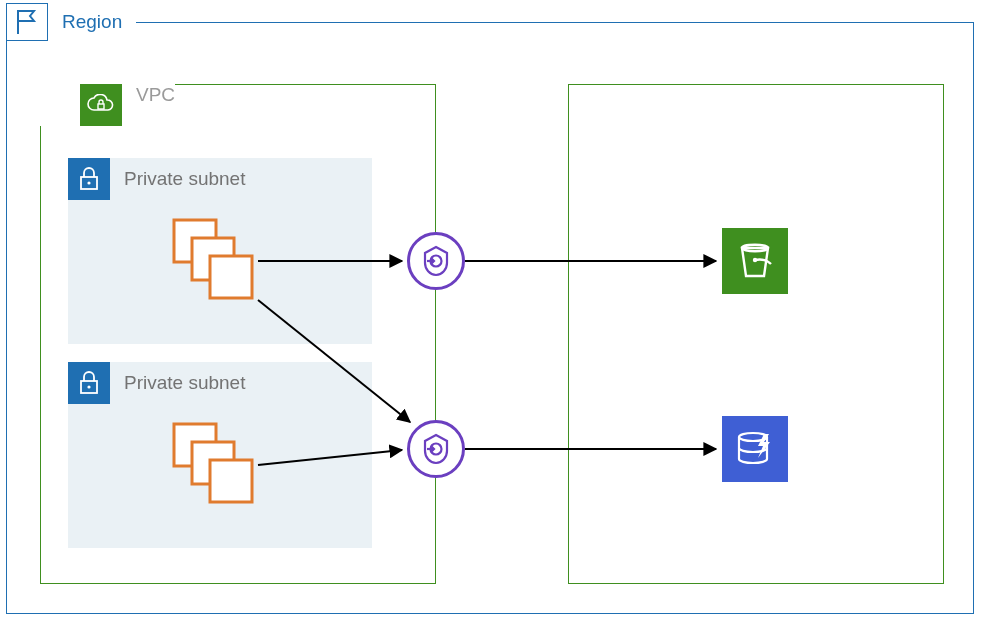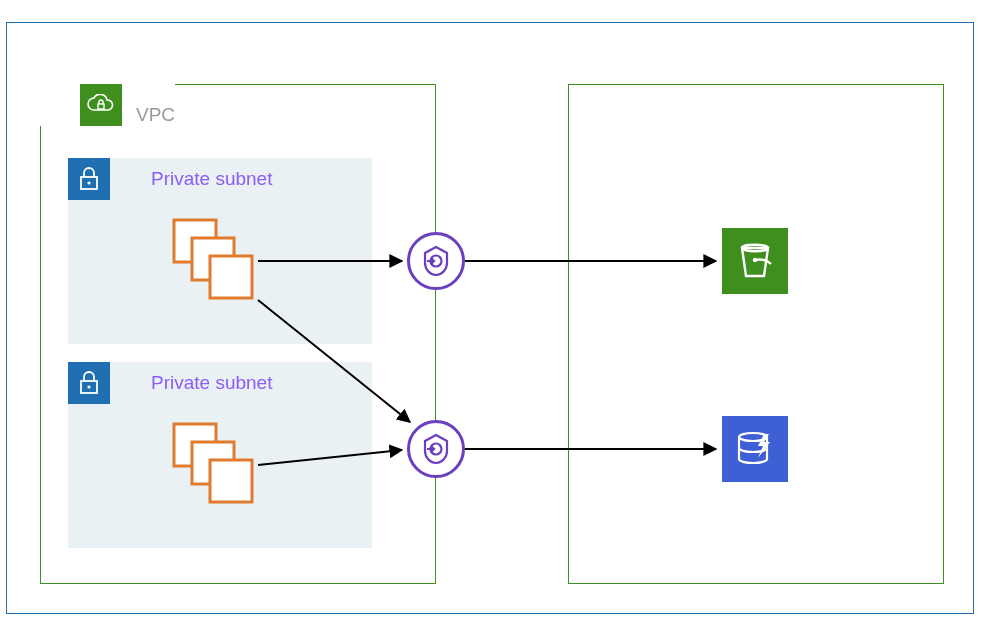--- a/index.html
+++ b/index.html
@@ -63,21 +63,21 @@
     width: 396px;
     height: 500px;
     border: 1px solid #3f8f1f;
     box-sizing: border-box;
     background: #fff;
   }
   .vpc-tab, .aws-tab {
     position: absolute;
     height: 42px;
     display: flex;
-    align-items: flex-end;
+    align-items: flex-start;
     background: #fff;
     padding-left: 40px;
   }
   .vpc-tab { left: 40px; top: 84px; }
   .aws-tab { left: 568px; top: 84px; }
 
   .green-icon-box {
     width: 42px;
     height: 42px;
     background: #3f8f1f;
@@ -124,23 +124,22 @@
   .subnet-icon {
     width: 42px;
     height: 42px;
     background: #1f6fb2;
     display: flex;
     align-items: center;
     justify-content: center;
     margin-right: 14px;
   }
   .subnet-label {
-    color: #8b5cf6;
+    color: #737373;
     font-size: 19px;
-    margin-left: 27px;
   }
 
   
   .instances {
     position: absolute;
     width: 88px;
     height: 88px;
   }
   .instances.i1 { left: 170px; top: 216px; }
   .instances.i2 { left: 170px; top: 420px; }
@@ -181,20 +180,29 @@
     height: 622px;
     pointer-events: none;
   }
 </style>
 </head>
 <body>
 
 <div class="stage">
 
   <div class="region-box"></div>
+  <div class="region-tab">
+    <div class="region-flag">
+      <svg width="24" height="26" viewBox="0 0 24 26">
+        <path d="M3 1 v24" stroke="#1f6fb2" stroke-width="2" fill="none"></path>
+        <path d="M3 2 h16 l-4 5 l4 5 h-16 z" fill="none" stroke="#1f6fb2" stroke-width="2"></path>
+      </svg>
+    </div>
+    <div class="region-label">Region</div>
+  </div>
 
   <div class="vpc-box"></div>
   <div class="vpc-tab">
     <div class="green-icon-box">
       <svg width="30" height="22" viewBox="0 0 30 22">
         <path d="M8 16 a6 6 0 0 1 0-12 a7 7 0 0 1 13 2 a5 5 0 0 1 1 10 z" fill="none" stroke="#fff" stroke-width="1.6"></path>
         <rect x="12" y="10" width="6" height="5" fill="none" stroke="#fff" stroke-width="1.4"></rect>
         <path d="M13 10 v-2 a2 2 0 0 1 4 0 v2" fill="none" stroke="#fff" stroke-width="1.4"></path>
       </svg>
     </div>

